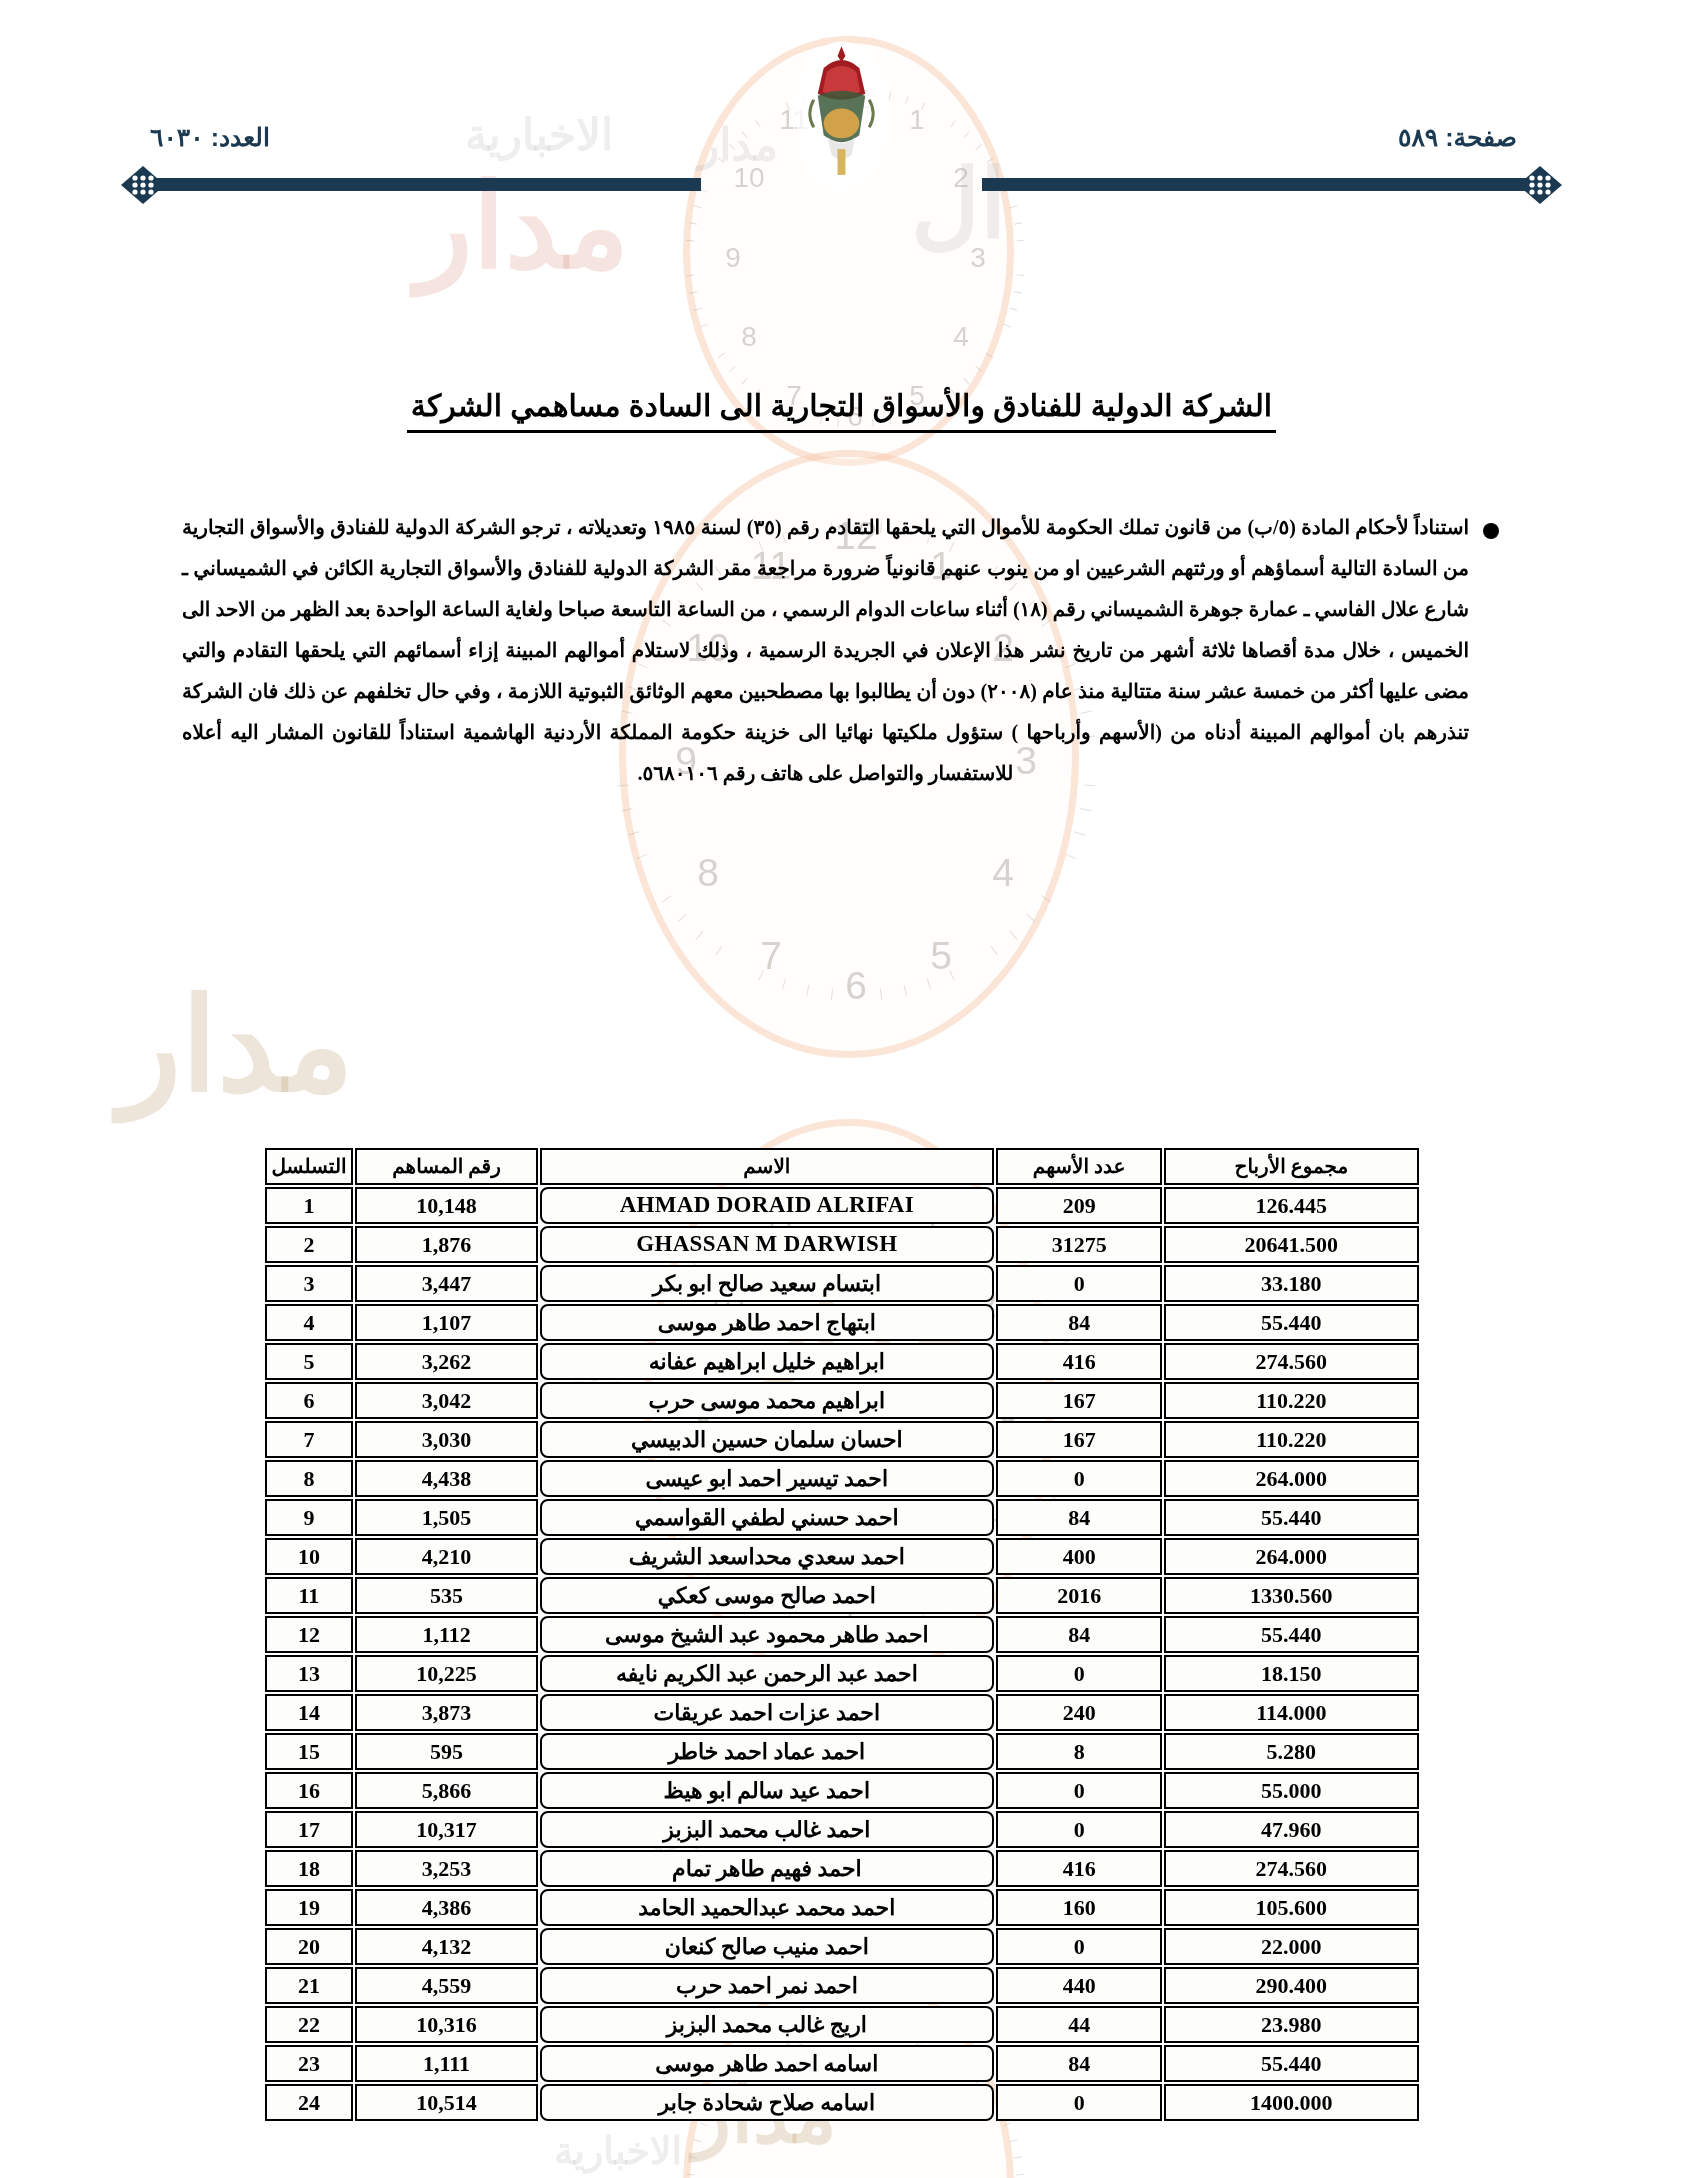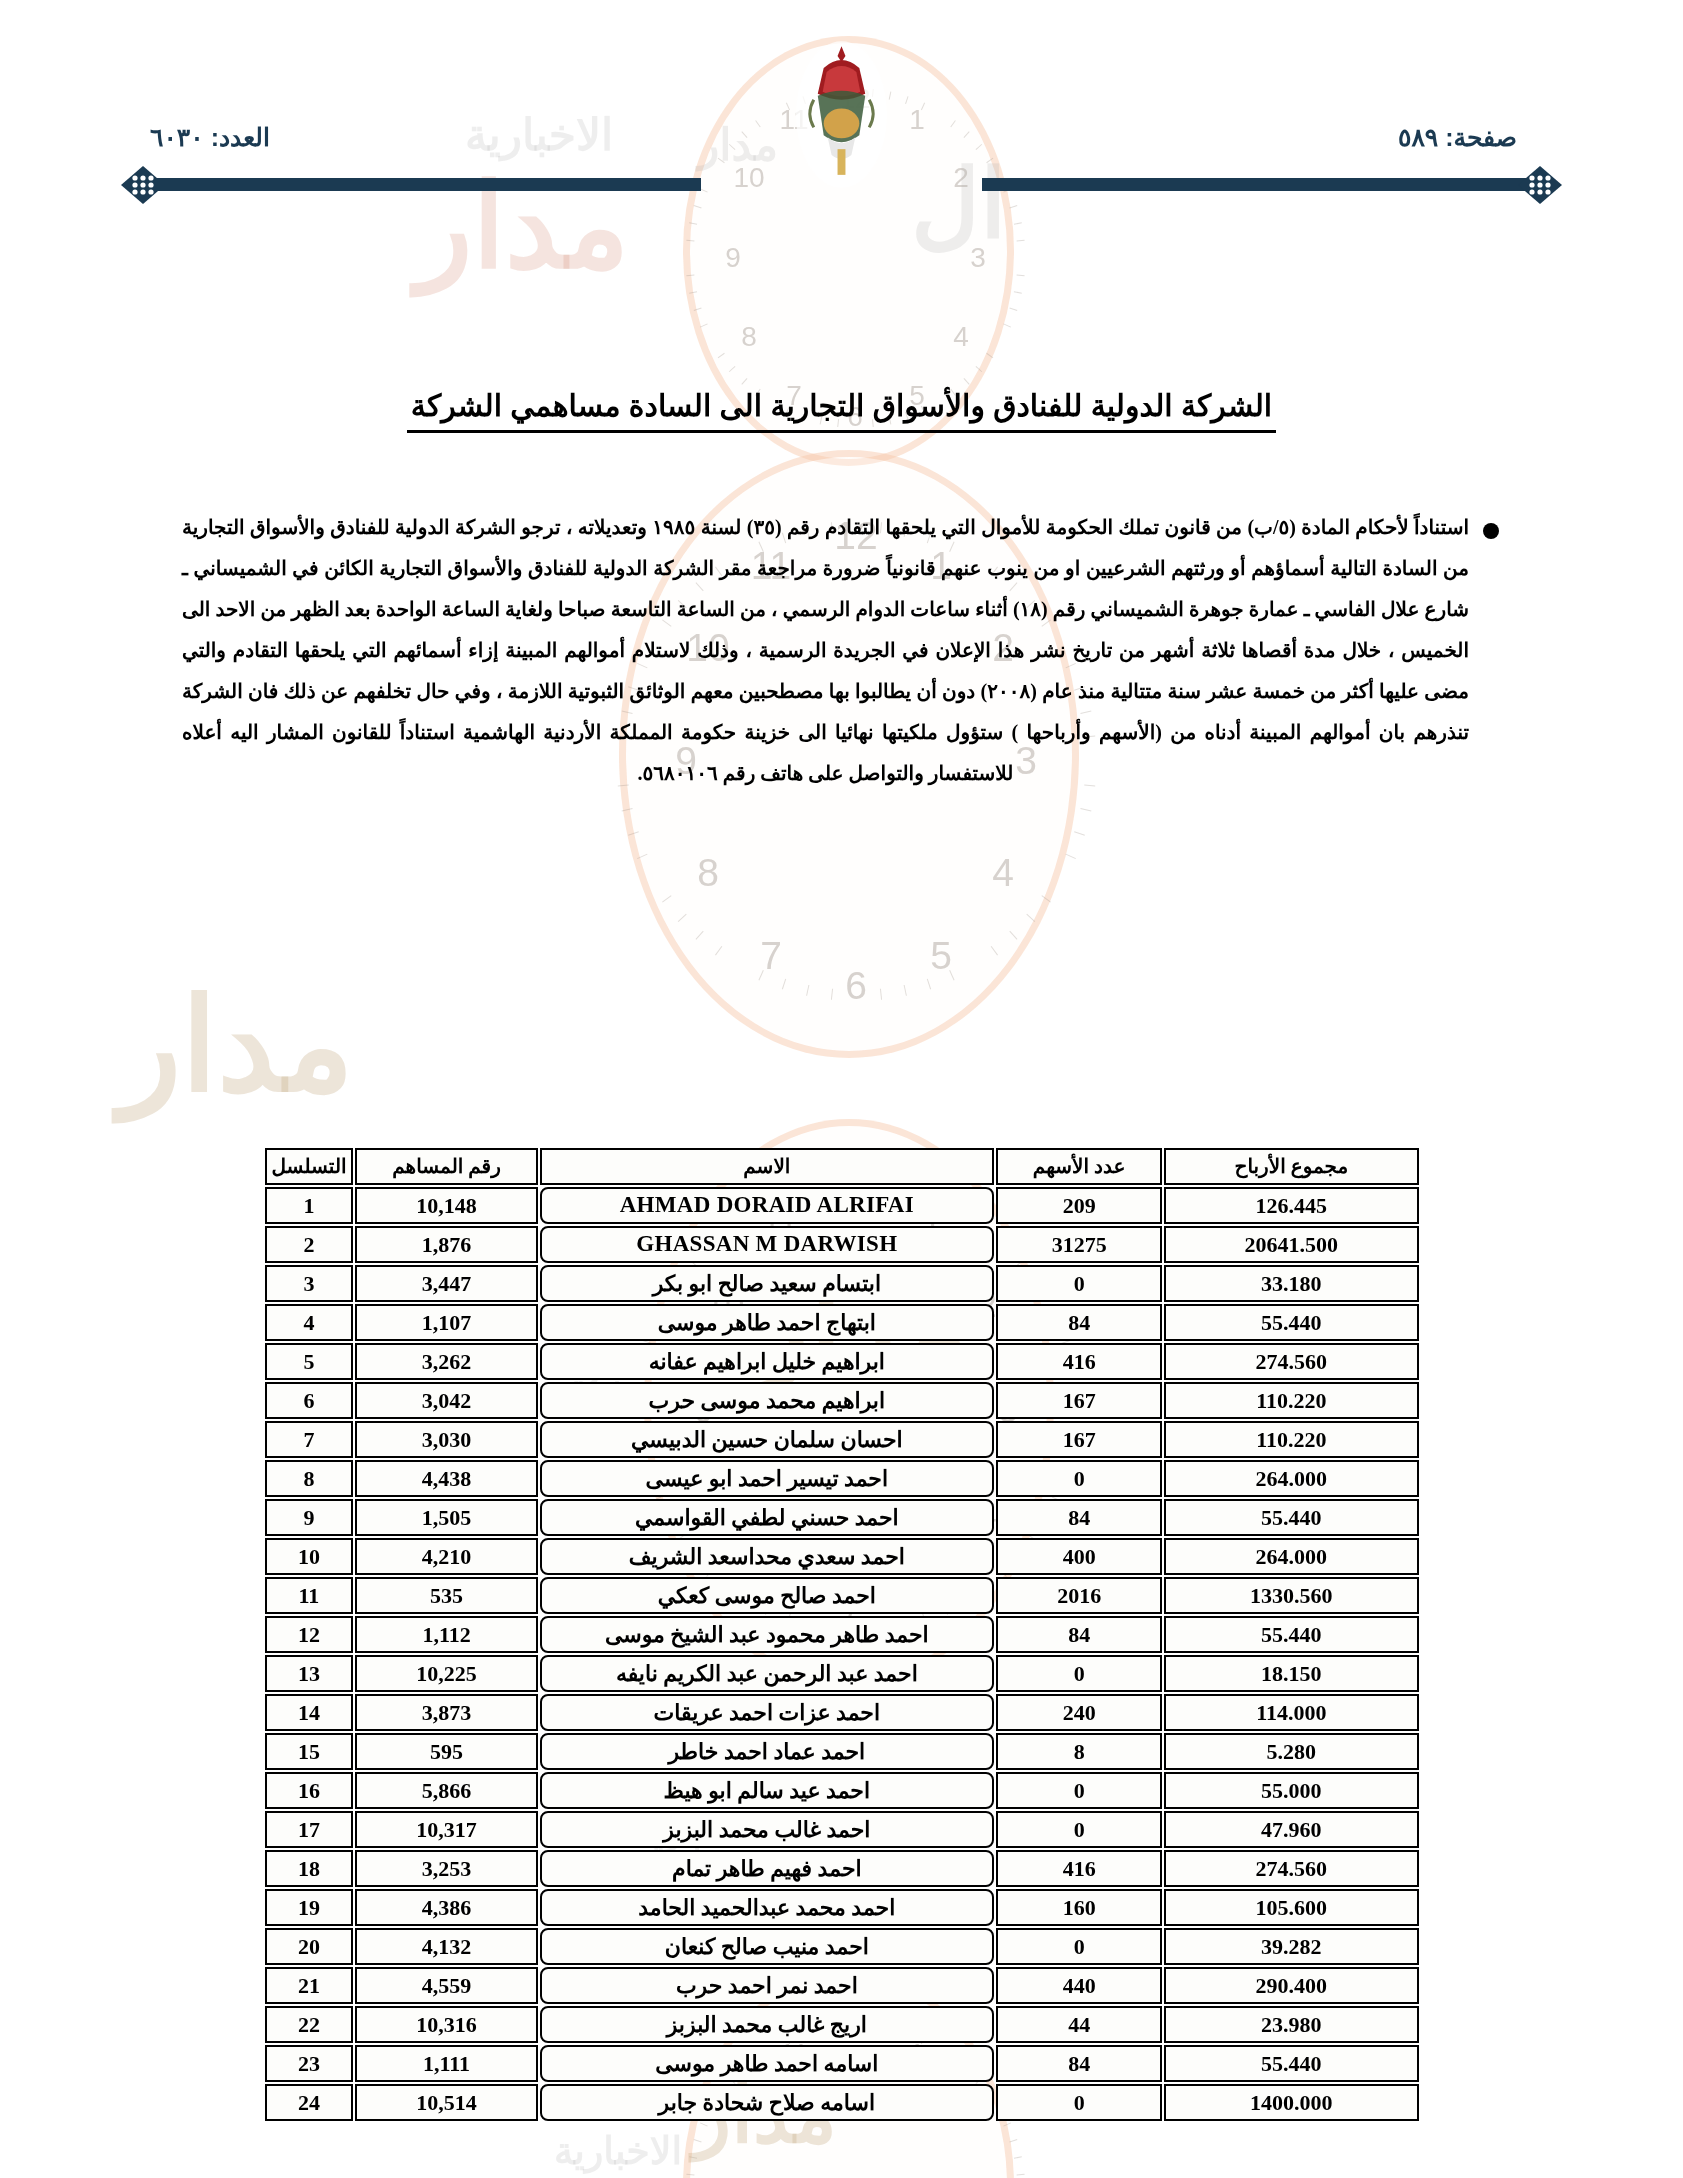--- a/index.html
+++ b/index.html
@@ -663,21 +663,21 @@
             <td class="c-seq">18</td>
           </tr>
           <tr>
             <td class="c-prof">105.600</td>
             <td class="c-shares">160</td>
             <td class="c-name">احمد محمد عبدالحميد الحامد</td>
             <td class="c-num">4,386</td>
             <td class="c-seq">19</td>
           </tr>
           <tr>
-            <td class="c-prof">39.282</td>
+            <td class="c-prof">22.000</td>
             <td class="c-shares">0</td>
             <td class="c-name">احمد منيب صالح كنعان</td>
             <td class="c-num">4,132</td>
             <td class="c-seq">20</td>
           </tr>
           <tr>
             <td class="c-prof">290.400</td>
             <td class="c-shares">440</td>
             <td class="c-name">احمد نمر احمد حرب</td>
             <td class="c-num">4,559</td>

